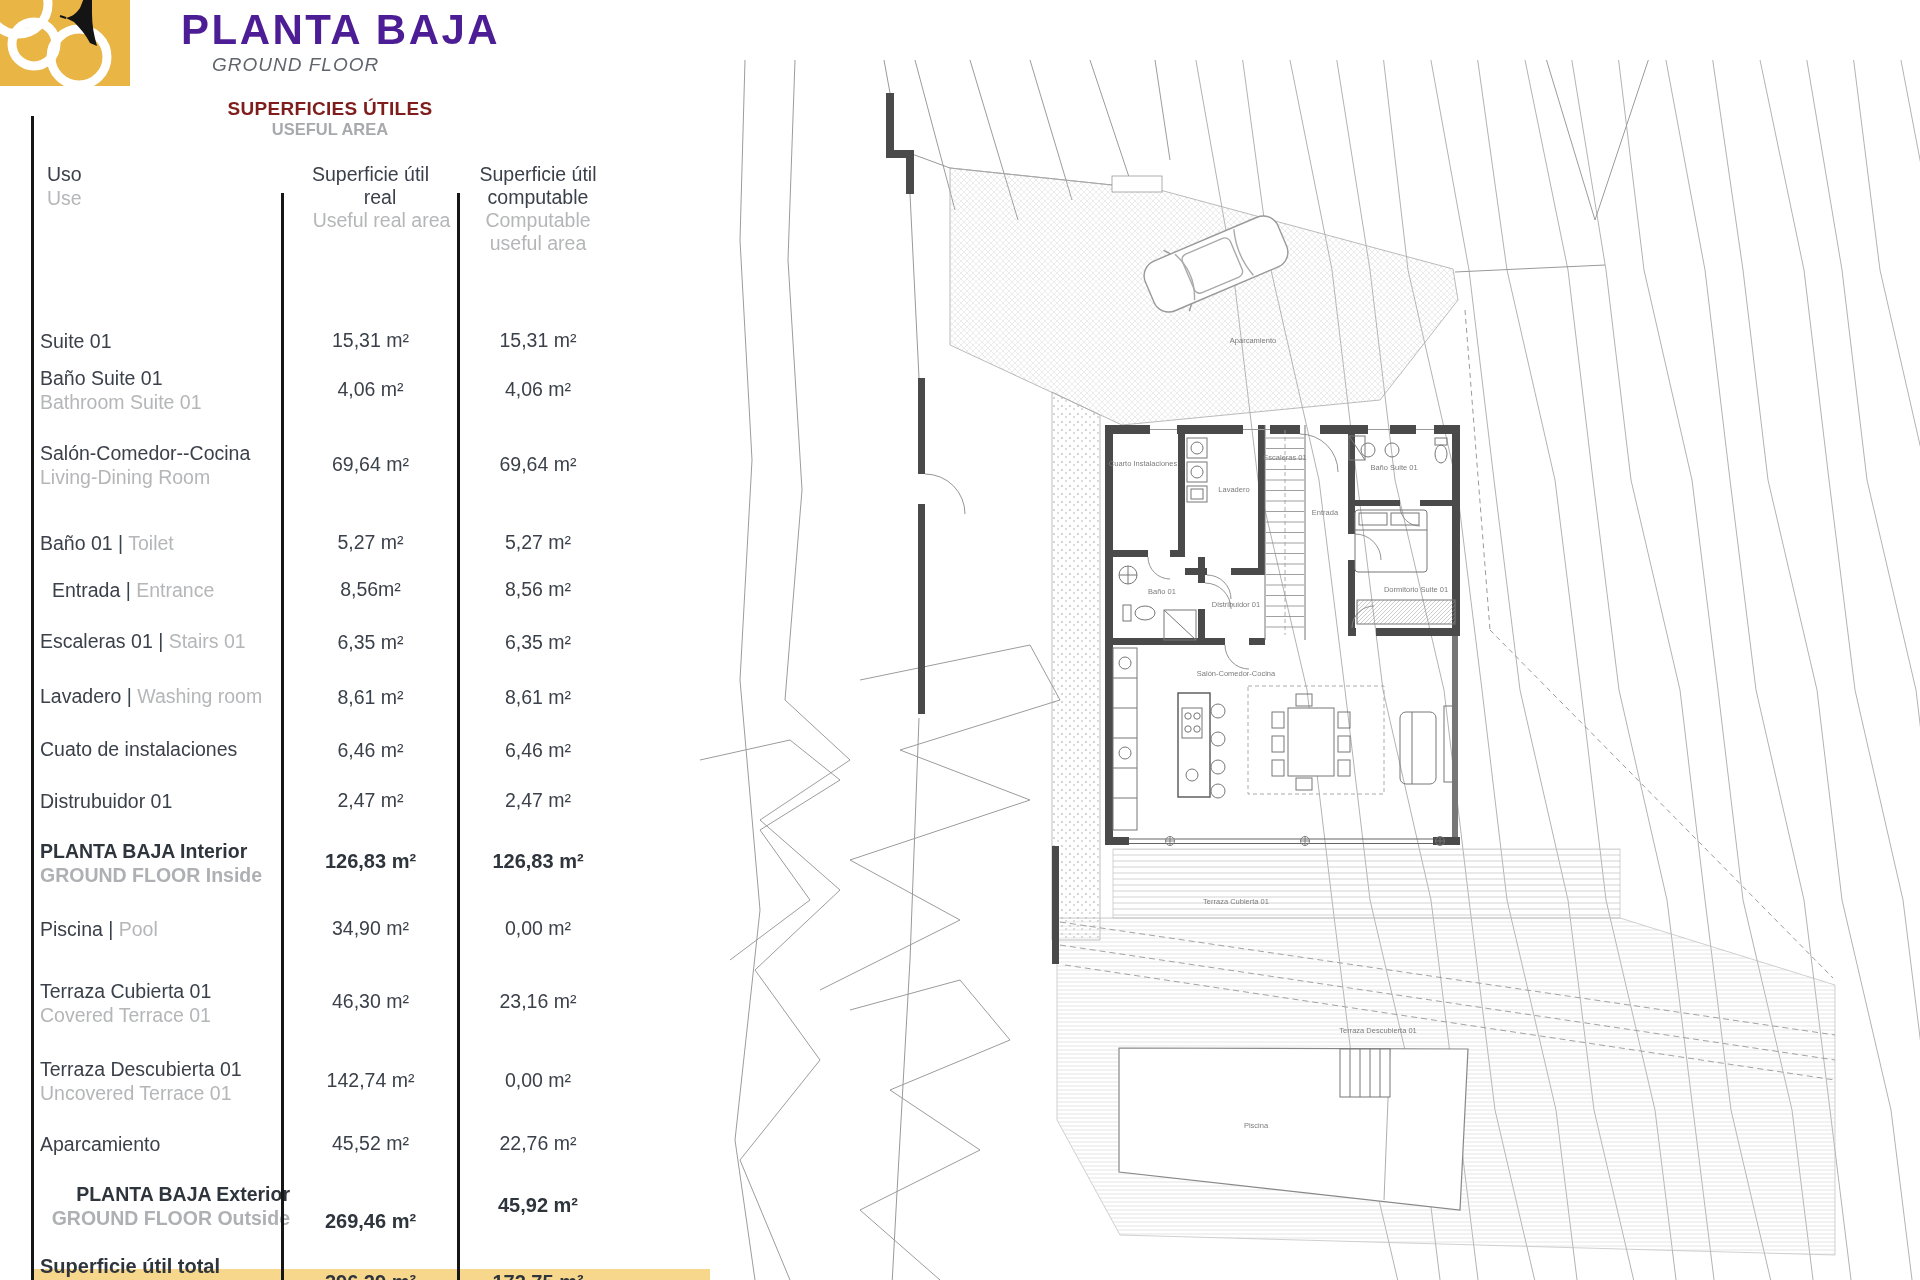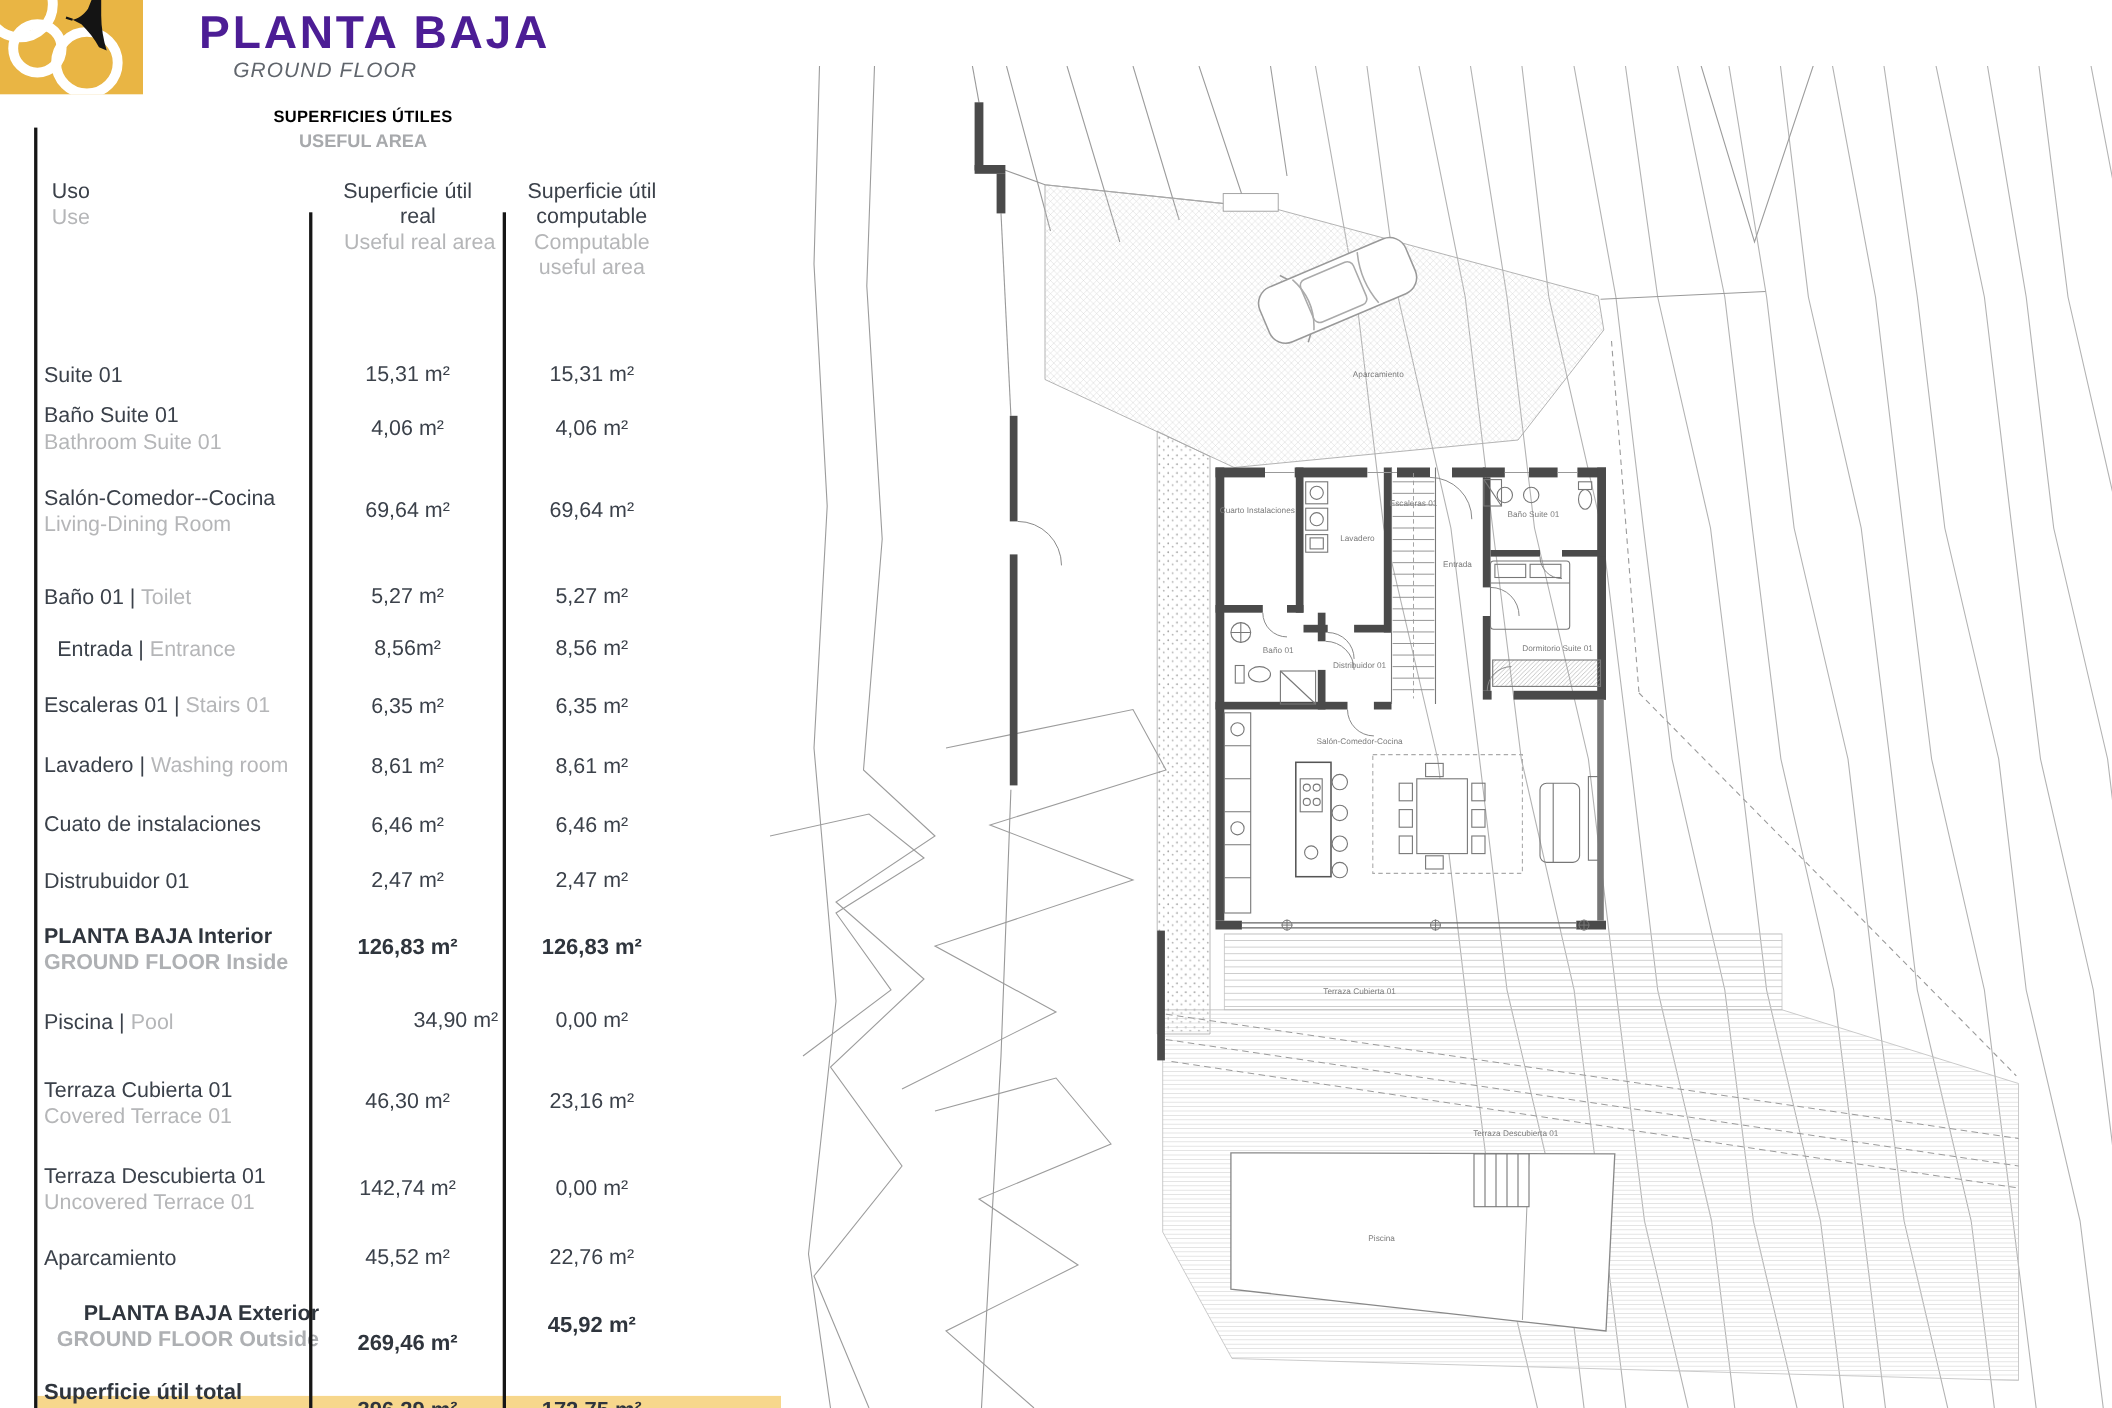--- a/index.html
+++ b/index.html
@@ -5,21 +5,21 @@
   html,body{margin:0;padding:0;background:#fff;}
   body{width:1920px;height:1280px;overflow:hidden;position:relative;
        font-family:"Liberation Sans",sans-serif;color:#3b414a;}
   .abs{position:absolute;}
   
   #logo{left:0;top:0;width:130px;height:86px;}
   #page-title{left:181px;top:6px;font-size:42px;font-weight:bold;letter-spacing:2.5px;color:#4c1d95;}
   #page-subtitle{left:183px;top:54px;font-size:19px;font-style:italic;letter-spacing:1px;color:#60656c;margin-left:29px;}
   
   .vline{background:#161616;width:3px;}
-  #tbl-title{left:40px;top:98px;width:580px;text-align:center;font-size:15px;font-weight:bold;color:#000000;letter-spacing:.3px;}
+  #tbl-title{left:40px;top:98px;width:580px;text-align:center;font-size:19px;font-weight:bold;color:#7f1d1d;letter-spacing:.3px;}
   #tbl-title-en{left:40px;top:120px;width:580px;text-align:center;font-size:16.5px;font-weight:bold;color:#a7a9ac;}
   .hdark{font-size:19.5px;color:#3b414a;line-height:23px;}
   .hgray{font-size:19.5px;color:#b5b6b8;line-height:23px;}
   .tctr{text-align:center;}
   
   .tlabel{position:absolute;left:40px;width:250px;font-size:19.5px;line-height:24px;}
   .tlabel .d{color:#3b414a;}
   .tlabel .g{color:#b5b6b8;}
   .tlabel.bold .d{font-weight:bold;color:#2f353d;}
   .tlabel.bold .g{font-weight:bold;color:#aeb0b3;}
@@ -111,21 +111,21 @@
     </div>
     <div class="tval c1" style="top: 789px;">2,47 m²</div>
     <div class="tval c2" style="top: 789px;">2,47 m²</div>
     <div class="tlabel bold" style="top: 839px;">
       <div class="d">PLANTA BAJA Interior</div>
       <div class="g">GROUND FLOOR Inside</div>
     </div>
     <div class="tval c1 bold" style="top: 850px;">126,83  m²</div>
     <div class="tval c2 bold" style="top: 850px;">126,83 m²</div>
     <div class="tlabel" style="top: 917px;"><span class="d">Piscina  | </span><span class="g">Pool</span></div>
-    <div class="tval c1" style="top: 917px; padding-left: 44px;">34,90 m²</div>
+    <div class="tval c1" style="top: 917px;">34,90 m²</div>
     <div class="tval c2" style="top: 917px;">0,00 m²</div>
     <div class="tlabel" style="top: 979px;">
       <div class="d">Terraza Cubierta 01</div>
       <div class="g">Covered Terrace 01</div>
     </div>
     <div class="tval c1" style="top: 990px;">46,30 m²</div>
     <div class="tval c2" style="top: 990px;">23,16 m²</div>
     <div class="tlabel" style="top: 1057px;">
       <div class="d">Terraza Descubierta 01</div>
       <div class="g">Uncovered Terrace 01</div>

